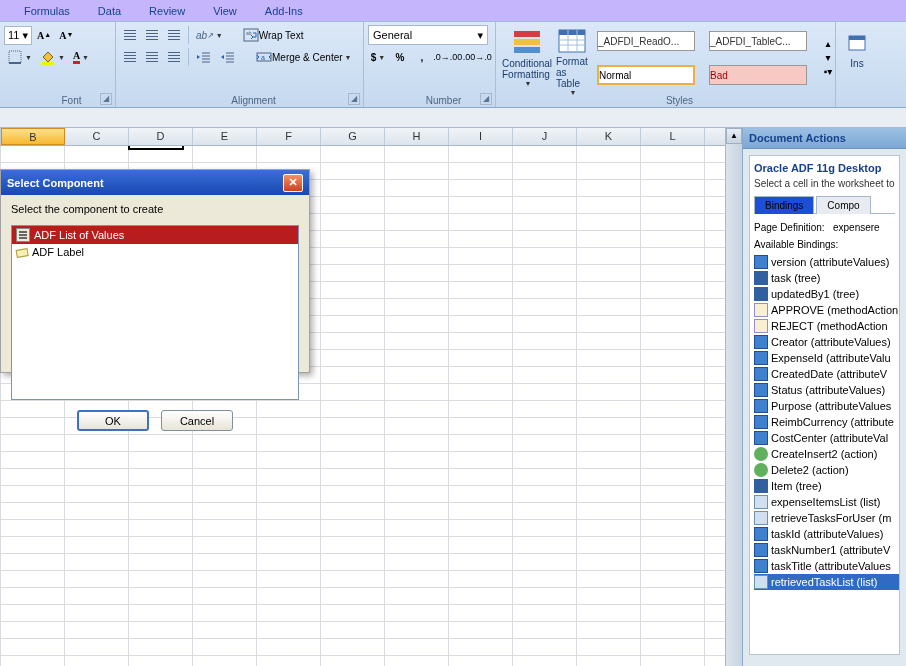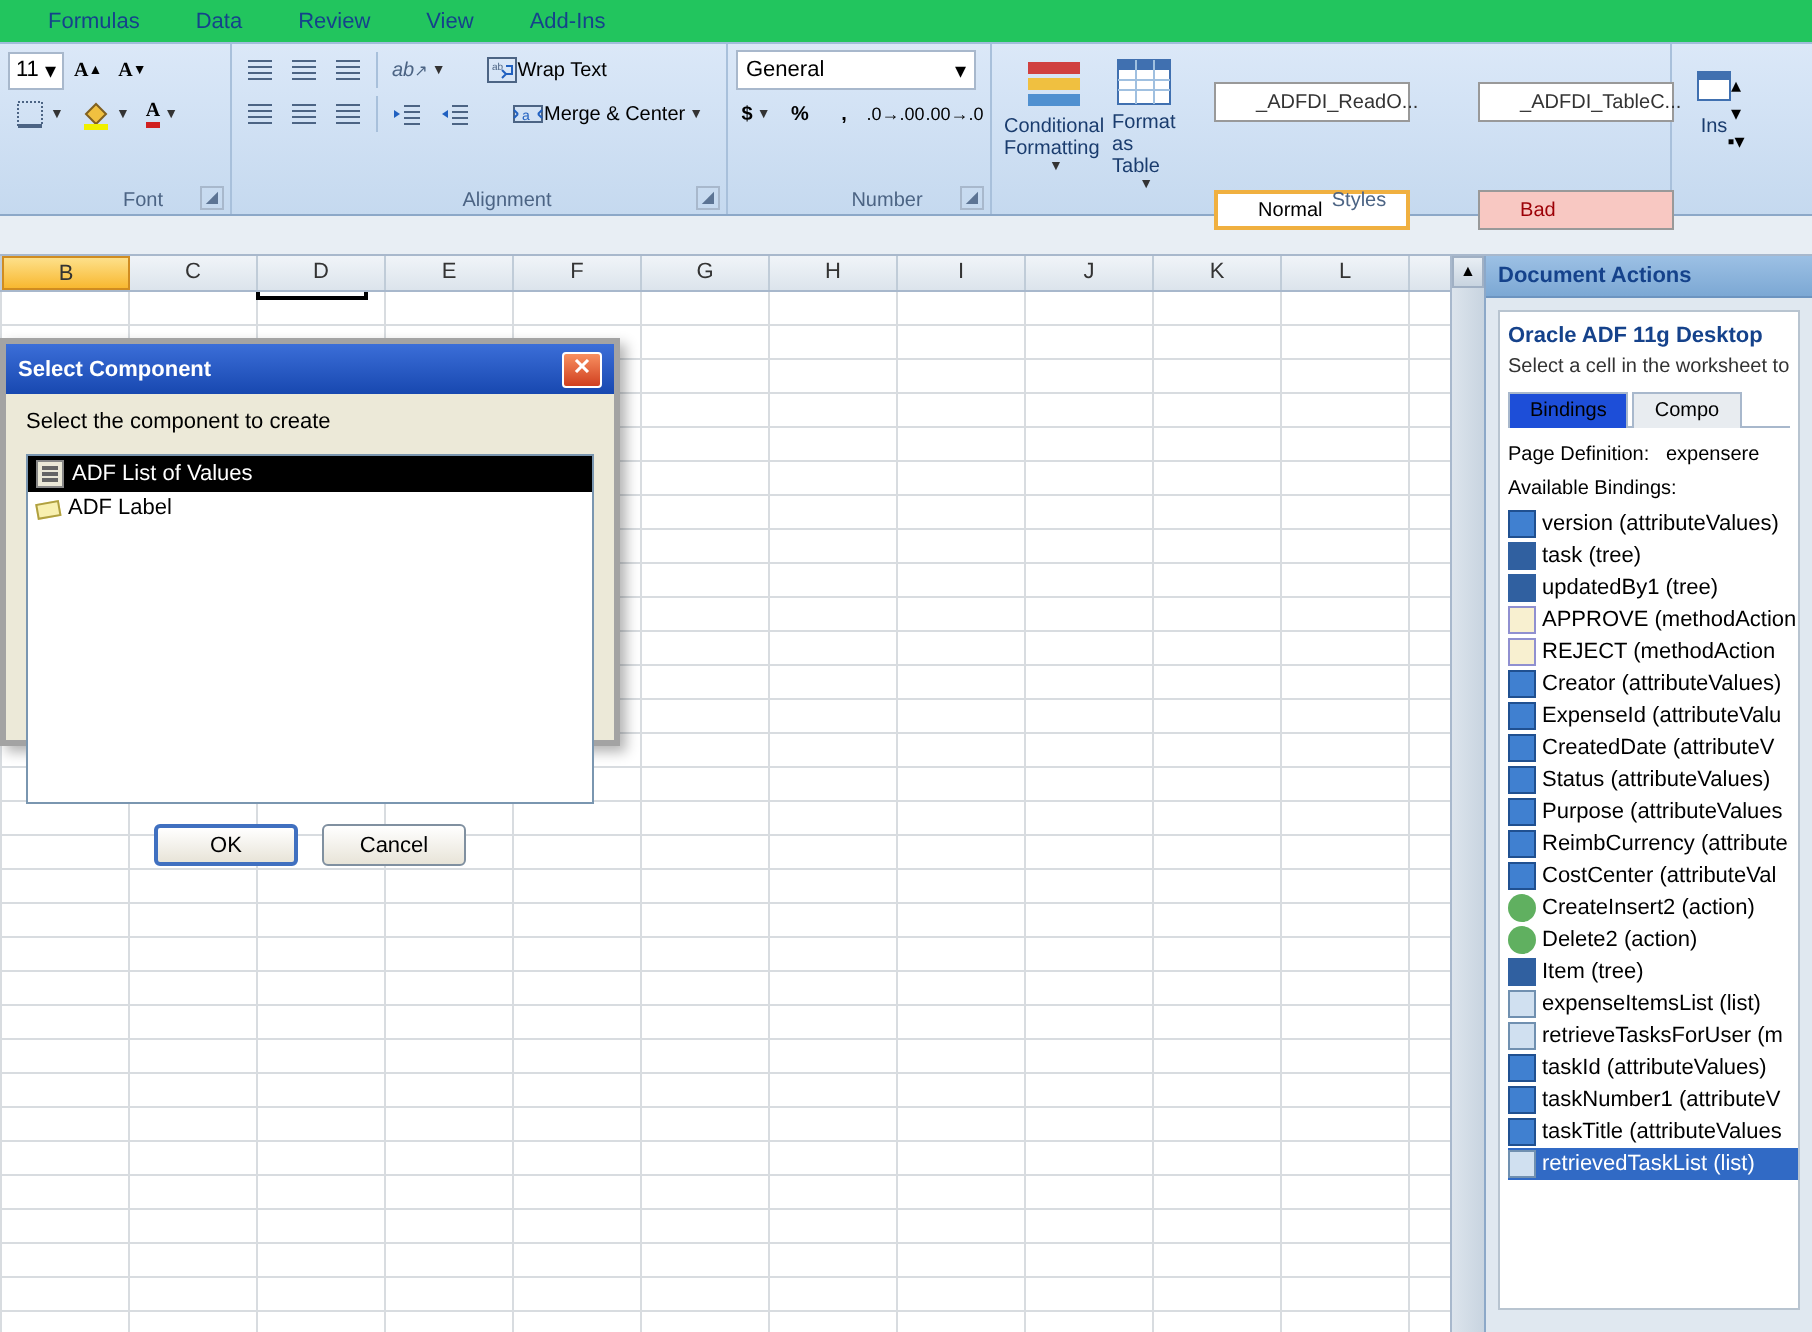--- a/index.html
+++ b/index.html
@@ -9,21 +9,21 @@
     font-size: 11px;
     background: #fff;
     overflow: hidden;
     width: 906px;
     height: 666px;
     position: relative;
   }
   
   
   .ribbon-tabs {
-    background: #22c55e;
+    background: #c4b5fd;
     height: 22px;
     display: flex;
     align-items: center;
     padding-left: 10px;
     border-bottom: 1px solid #a0bddb;
   }
   .ribbon-tab {
     padding: 3px 14px;
     color: #15428b;
     cursor: pointer;
@@ -115,25 +115,25 @@
     width: 32px;
     height: 32px;
     display: flex;
     align-items: center;
     justify-content: center;
   }
   .style-cell {
     width: 98px;
     height: 20px;
     border: 1px solid #999;
-    padding: 2px 20px;
+    padding: 2px 0;
     font-size: 10px;
     display: flex;
     align-items: center;
-    margin: 17px;
+    margin: 7px;
   }
   .style-normal { background: #fff; border: 2px solid #f0b040; }
   .style-bad { background: #f8c8c2; color: #9c0006; }
   .style-readonly { background: #fff; color: #333; }
   .style-tablec { background: #fff; color: #333; }
   
   
   .formula-area {
     height: 20px;
     background: #e8eef4;
@@ -285,21 +285,21 @@
   .bicon-list { background: #d0e0f0; border: 1px solid #7090b0; }
   
   
   .dialog-backdrop {
     position: absolute;
     top: 169px;
     left: 0;
     width: 310px;
     height: 204px;
     background: #ece9d8;
-    border: 3px solid #a3a3a3;
+    border: 1px solid #a3a3a3;
     box-shadow: 3px 3px 6px rgba(0,0,0,0.3);
   }
   .dialog-title {
     background: linear-gradient(#3b6ed8, #1848b0);
     color: #fff;
     font-weight: bold;
     padding: 5px 6px;
     display: flex;
     justify-content: space-between;
     align-items: center;
@@ -333,21 +333,21 @@
     overflow: auto;
   }
   .dialog-item {
     display: flex;
     align-items: center;
     gap: 4px;
     padding: 2px 4px;
     font-size: 11px;
   }
   .dialog-item.selected {
-    background: #000000;
+    background: #b91c1c;
     color: #fff;
   }
   .dlg-icon {
     width: 14px;
     height: 14px;
     display: inline-block;
   }
   .dlg-icon-lov { background: #ece9d8; border: 1px solid #888; position: relative; }
   .dlg-icon-lov::before { content:""; position:absolute; left:2px; top:2px; width:8px; height:2px; background:#666; box-shadow: 0 3px 0 #666, 0 6px 0 #666; }
   .dlg-icon-label { background: #f8f0b0; border: 1px solid #b0a040; transform: rotate(-10deg) translateY(1px); width:12px; height:8px; }

